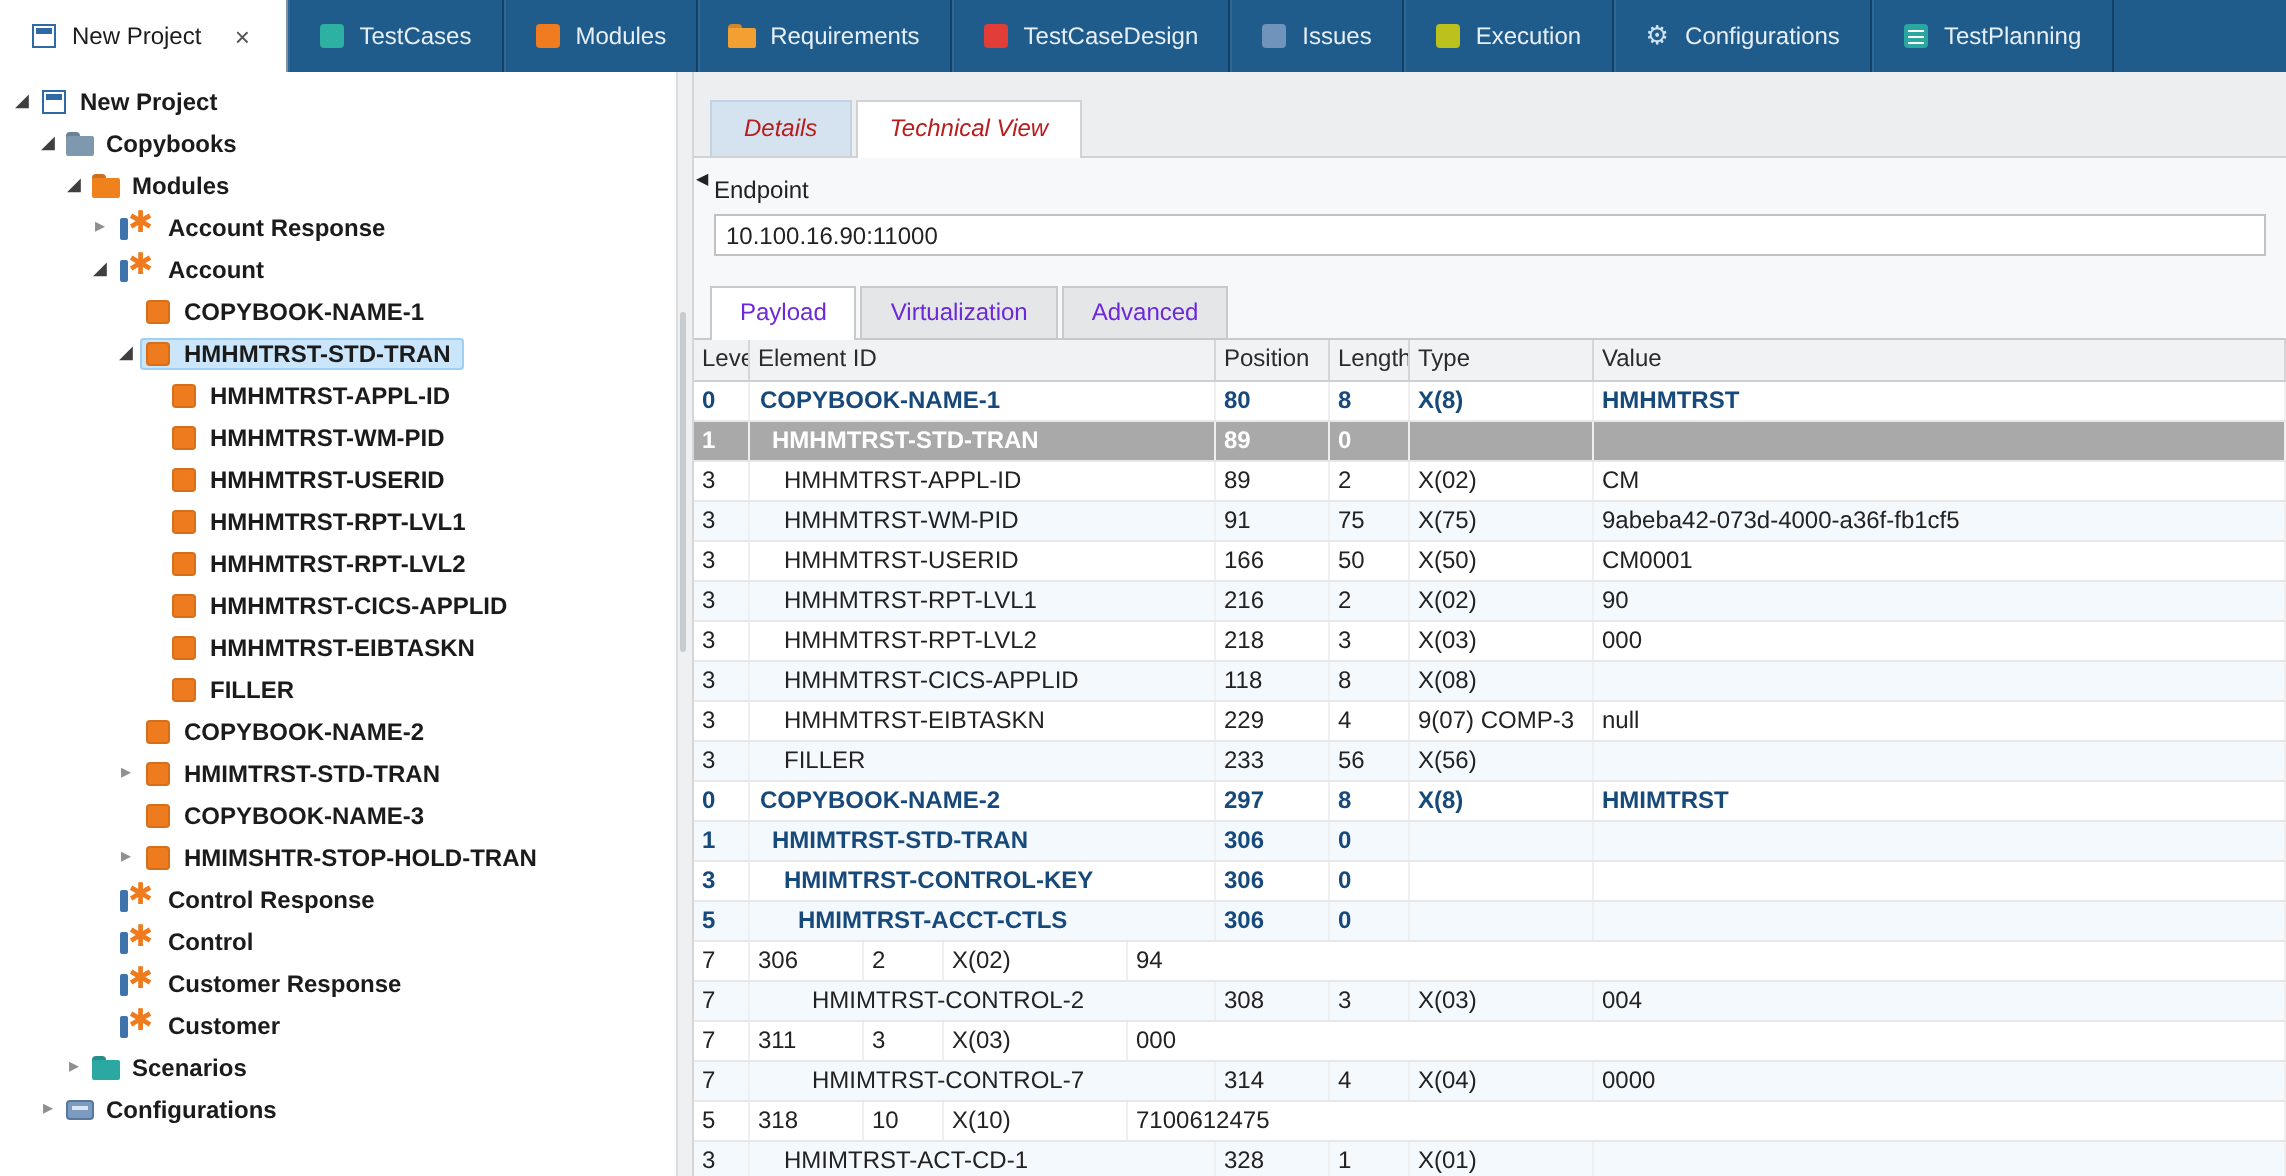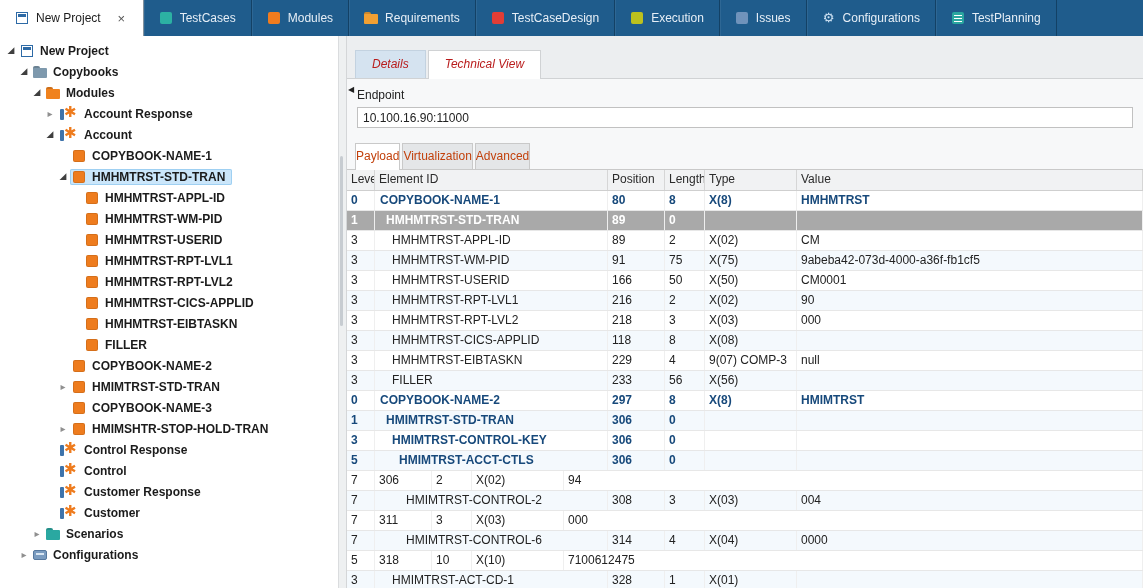--- a/index.html
+++ b/index.html
@@ -60,21 +60,21 @@
 
   .view-tabs { height:42px; flex:none; display:flex; align-items:flex-end; gap:2px; padding-left:8px; background:#eceef0; border-bottom:1px solid #d0d2d4; }
   .vtab { padding:6px 16px 7px; font-size:12px; color:#b91c1c; background:#d5e3f0; border:1px solid #c3d2e0; border-bottom:none; cursor:default;font-style:italic; }
   .vtab.active { background:#fff; border-color:#d0d2d4; margin-bottom:-1px; padding-bottom:8px; }
 
   .endpoint-section { height:58px; flex:none; background:#f7f8f9; padding:9px 10px 0; box-sizing:border-box; }
   .endpoint-label { font-size:12px; color:#222; margin-bottom:5px; }
   .endpoint-input { display:block; width:100%; height:21px; box-sizing:border-box; border:1px solid #c1c1c1; background:#fff; font-size:12px; font-family:inherit; padding:0 5px; color:#222; outline:none; }
 
   .payload-tabs { height:32px; flex:none; display:flex; align-items:flex-end; gap:2px; padding-left:8px; background:#f7f8f9; border-bottom:1px solid #c9c9c9; }
-  .ptab { padding:5px 0 6px; font-size:12px; color:#c2410c; background:#e4e6e8; border:1px solid #c9c9c9; border-bottom:none; cursor:default; }
+  .ptab { padding:5px 14px 6px; font-size:12px; color:#6d28d9; background:#e4e6e8; border:1px solid #c9c9c9; border-bottom:none; cursor:default; }
   .ptab.active { background:#fff; margin-bottom:-1px; padding-bottom:7px; }
 
   
   .grid-table { flex:1; min-height:0; display:flex; flex-direction:column; background:#fff; overflow:hidden; }
   .t-head { display:flex; flex:none; height:20px; background:#f1f2f3; border-bottom:1px solid #cfcfcf; }
   .t-cell { box-sizing:border-box; padding:2px 4px; font-size:12px; white-space:nowrap; overflow:hidden; }
   .t-cell.h { color:#2b2b2b; border-right:1px solid #d6d6d6; line-height:15px; }
   .t-body { flex:1; min-height:0; overflow:hidden; }
   .t-row { display:flex; height:19px; border-bottom:1px solid #e7e7e7; color:#222; cursor:default; }
   .t-row .t-cell { border-right:1px solid #efefef; line-height:15px; }
@@ -108,26 +108,26 @@
       </div>
       <div class="top-tab">
         <span class="ic ic-folder" style="--c: #f2a032;"></span>
         <span class="top-tab-label">Requirements</span>
       </div>
       <div class="top-tab">
         <span class="ic ic-square" style="--c: #e23d36;"></span>
         <span class="top-tab-label">TestCaseDesign</span>
       </div>
       <div class="top-tab">
+        <span class="ic ic-square" style="--c: #7093bb;"></span>
+        <span class="top-tab-label">Issues</span>
+      </div>
+      <div class="top-tab">
         <span class="ic ic-square" style="--c: #bcc11e;"></span>
         <span class="top-tab-label">Execution</span>
-      </div>
-      <div class="top-tab">
-        <span class="ic ic-square" style="--c: #7093bb;"></span>
-        <span class="top-tab-label">Issues</span>
       </div>
       <div class="top-tab">
         <span class="ic ic-gear" style="--c: #cfe3f4;">⚙</span>
         <span class="top-tab-label">Configurations</span>
       </div>
       <div class="top-tab">
         <span class="ic ic-planning" style="--c: #2aa7a0;"></span>
         <span class="top-tab-label">TestPlanning</span>
       </div>
     </div>
@@ -484,21 +484,21 @@
             </div>
             <div class="t-row">
               <div class="t-cell c-level">7</div>
               <div class="t-cell c-position">311</div>
               <div class="t-cell c-length">3</div>
               <div class="t-cell c-type">X(03)</div>
               <div class="t-cell c-value">000</div>
             </div>
             <div class="t-row alt">
               <div class="t-cell c-level">7</div>
-              <div class="t-cell c-element" style="padding-left: 31px;">HMIMTRST-CONTROL-6</div>
+              <div class="t-cell c-element" style="padding-left: 31px;">HMIMTRST-CONTROL-7</div>
               <div class="t-cell c-position">314</div>
               <div class="t-cell c-length">4</div>
               <div class="t-cell c-type">X(04)</div>
               <div class="t-cell c-value">0000</div>
             </div>
             <div class="t-row">
               <div class="t-cell c-level">5</div>
               <div class="t-cell c-position">318</div>
               <div class="t-cell c-length">10</div>
               <div class="t-cell c-type">X(10)</div>

